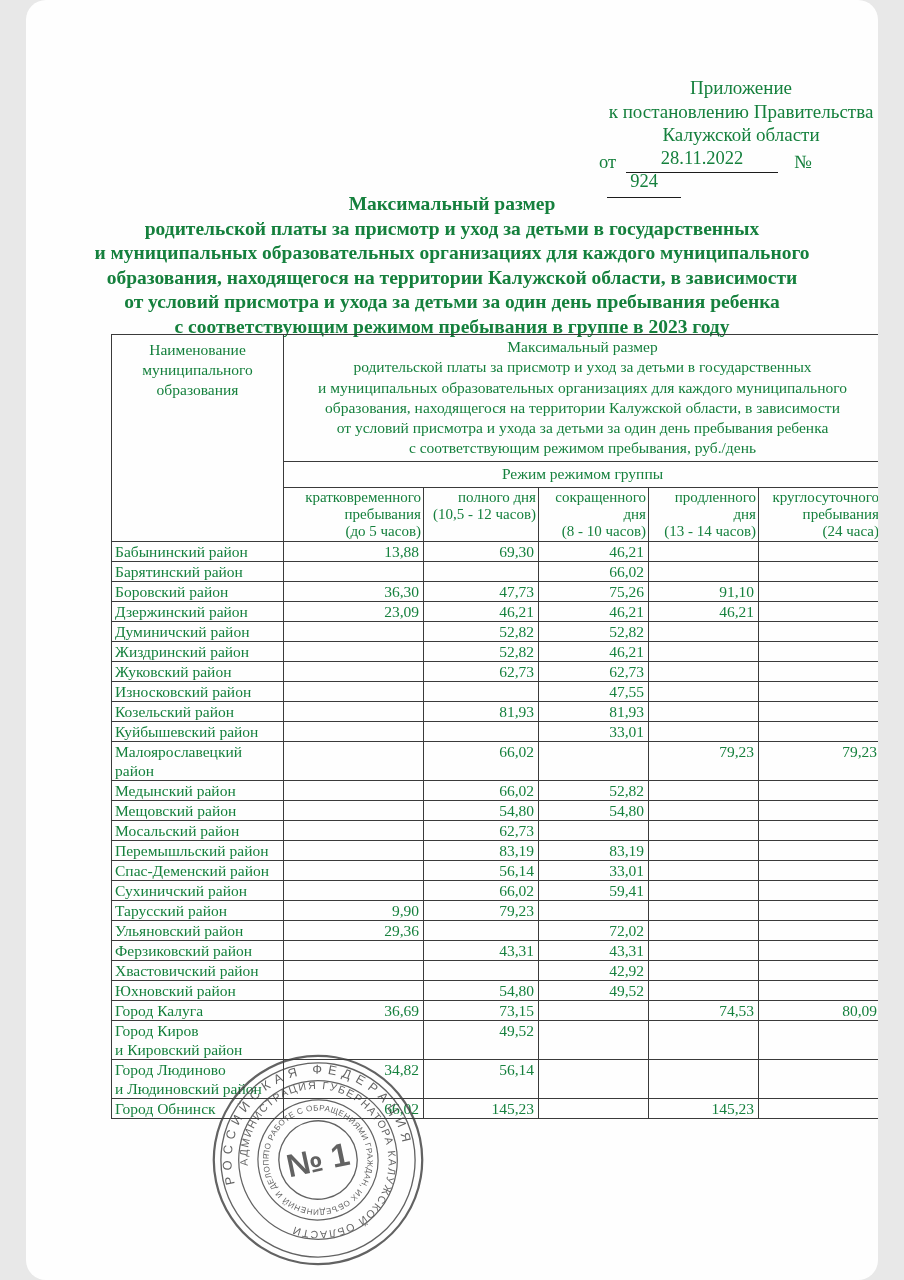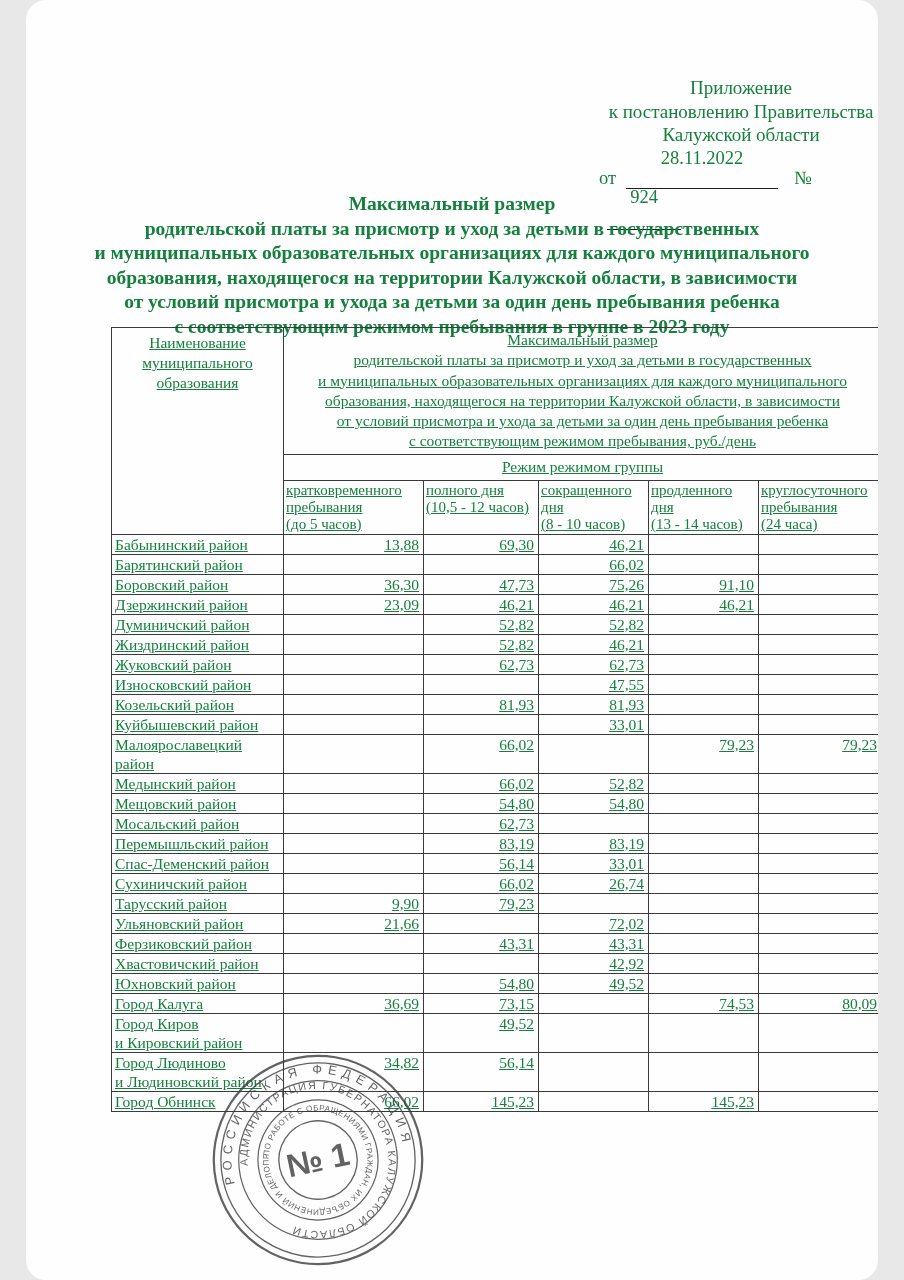--- a/index.html
+++ b/index.html
@@ -8,40 +8,40 @@
     background:#fefefe; overflow:hidden;
     font-family:"Liberation Serif", serif; color:#15803d;border-radius:20px;
   }
   .appendix {
     position:absolute; top:76px; left:540px; width:350px;
     text-align:center; font-size:19px; line-height:23.5px; white-space:pre-line;
   }
   .dateline { position:absolute; top:148px; left:573px; font-size:18.5px; }
   .dateline .u {
     display:inline-block; border-bottom:1.6px solid #1c1c1c; text-align:center;
-    vertical-align:bottom; padding-bottom:19px;
+    vertical-align:bottom; padding-bottom:3px;
   }
   .dateline .u.date { width:152px; margin-left:10px; }
   .dateline .u.num  { width:74px; margin-left:8px; }
   .dateline .nsign { margin-left:16px; }
   .dateline .raise { position:relative; top:-2px; }
   .title {
     position:absolute; top:192px; left:0; width:100%;
     text-align:center; font-weight:bold; font-size:19.5px; line-height:24.5px;
     white-space:pre-line;
   }
   table.tbl {
-    position:absolute; left:85px; top:327px; width:770px;
-    border-collapse:collapse; table-layout:fixed;text-decoration:underline;
+    position:absolute; left:85px; top:334px; width:770px;
+    border-collapse:collapse; table-layout:fixed;
   }
   .tbl th, .tbl td { border:1px solid #3a3a3a; font-weight:normal; overflow:hidden; }
   .corner   { vertical-align:top; text-align:center; font-size:15.5px; line-height:20px; padding-top:5px; white-space:pre-line; }
   .span-h   { text-align:center; font-size:15.5px; line-height:20.3px; white-space:pre-line; padding:2px 4px; }
   .mode-h   { text-align:center; font-size:15.5px; height:23px; }
-  .col-h    { text-align:left; font-size:15px; line-height:17px; white-space:pre-line; padding:1px 2px; vertical-align:top; }
+  .col-h    { text-align:right; font-size:15px; line-height:17px; white-space:pre-line; padding:1px 2px; vertical-align:top; }
   tbody tr  { height:20px; }
   td.name   { font-size:15.5px; line-height:19px; padding:0 3px; white-space:pre-line; vertical-align:top; text-align:left; }
   td.val    { font-size:15.5px; line-height:19px; text-align:right; padding:0 4px; vertical-align:top; }
   .stamp { position:absolute; left:170px; top:1038px; width:244px; height:244px; opacity:0.8; }
   .stamp text { font-family:"Liberation Sans", sans-serif; fill:#3c3c3c; }
 </style>
 </head>
 <body>
 
 <div class="page">
@@ -229,35 +229,35 @@
           <td class="val"></td>
           <td class="val">56,14</td>
           <td class="val">33,01</td>
           <td class="val"></td>
           <td class="val"></td>
         </tr>
         <tr>
           <td class="name">Сухиничский район</td>
           <td class="val"></td>
           <td class="val">66,02</td>
-          <td class="val">26,74</td>
+          <td class="val">59,41</td>
           <td class="val"></td>
           <td class="val"></td>
         </tr>
         <tr>
           <td class="name">Тарусский район</td>
           <td class="val">9,90</td>
           <td class="val">79,23</td>
           <td class="val"></td>
           <td class="val"></td>
           <td class="val"></td>
         </tr>
         <tr>
           <td class="name">Ульяновский район</td>
-          <td class="val">21,66</td>
+          <td class="val">29,36</td>
           <td class="val"></td>
           <td class="val">72,02</td>
           <td class="val"></td>
           <td class="val"></td>
         </tr>
         <tr>
           <td class="name">Ферзиковский район</td>
           <td class="val"></td>
           <td class="val">43,31</td>
           <td class="val">43,31</td>

